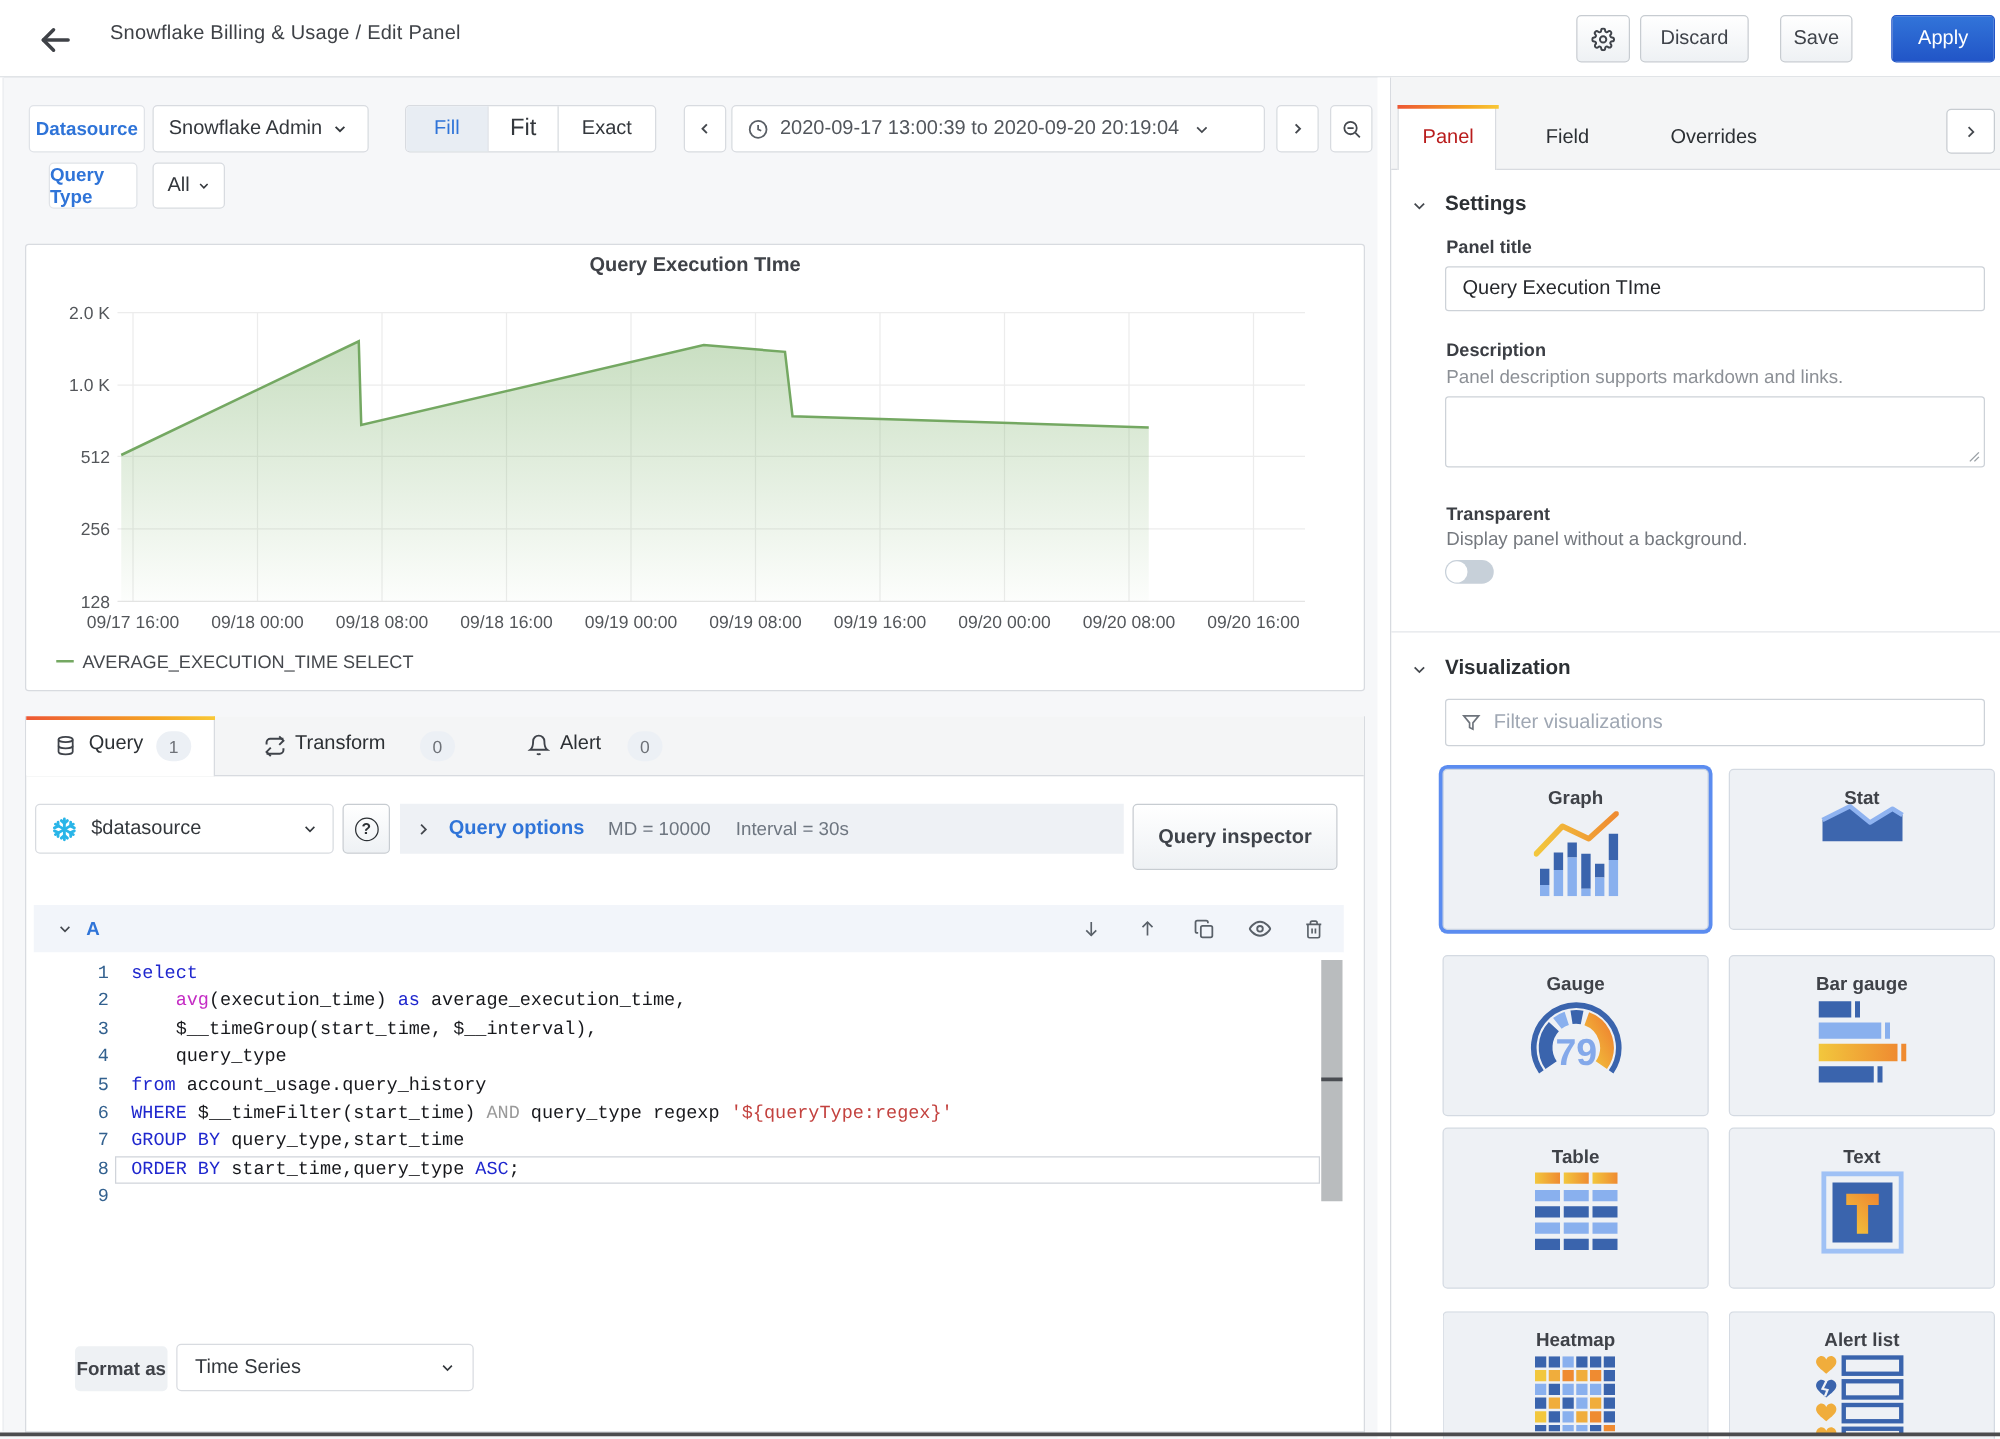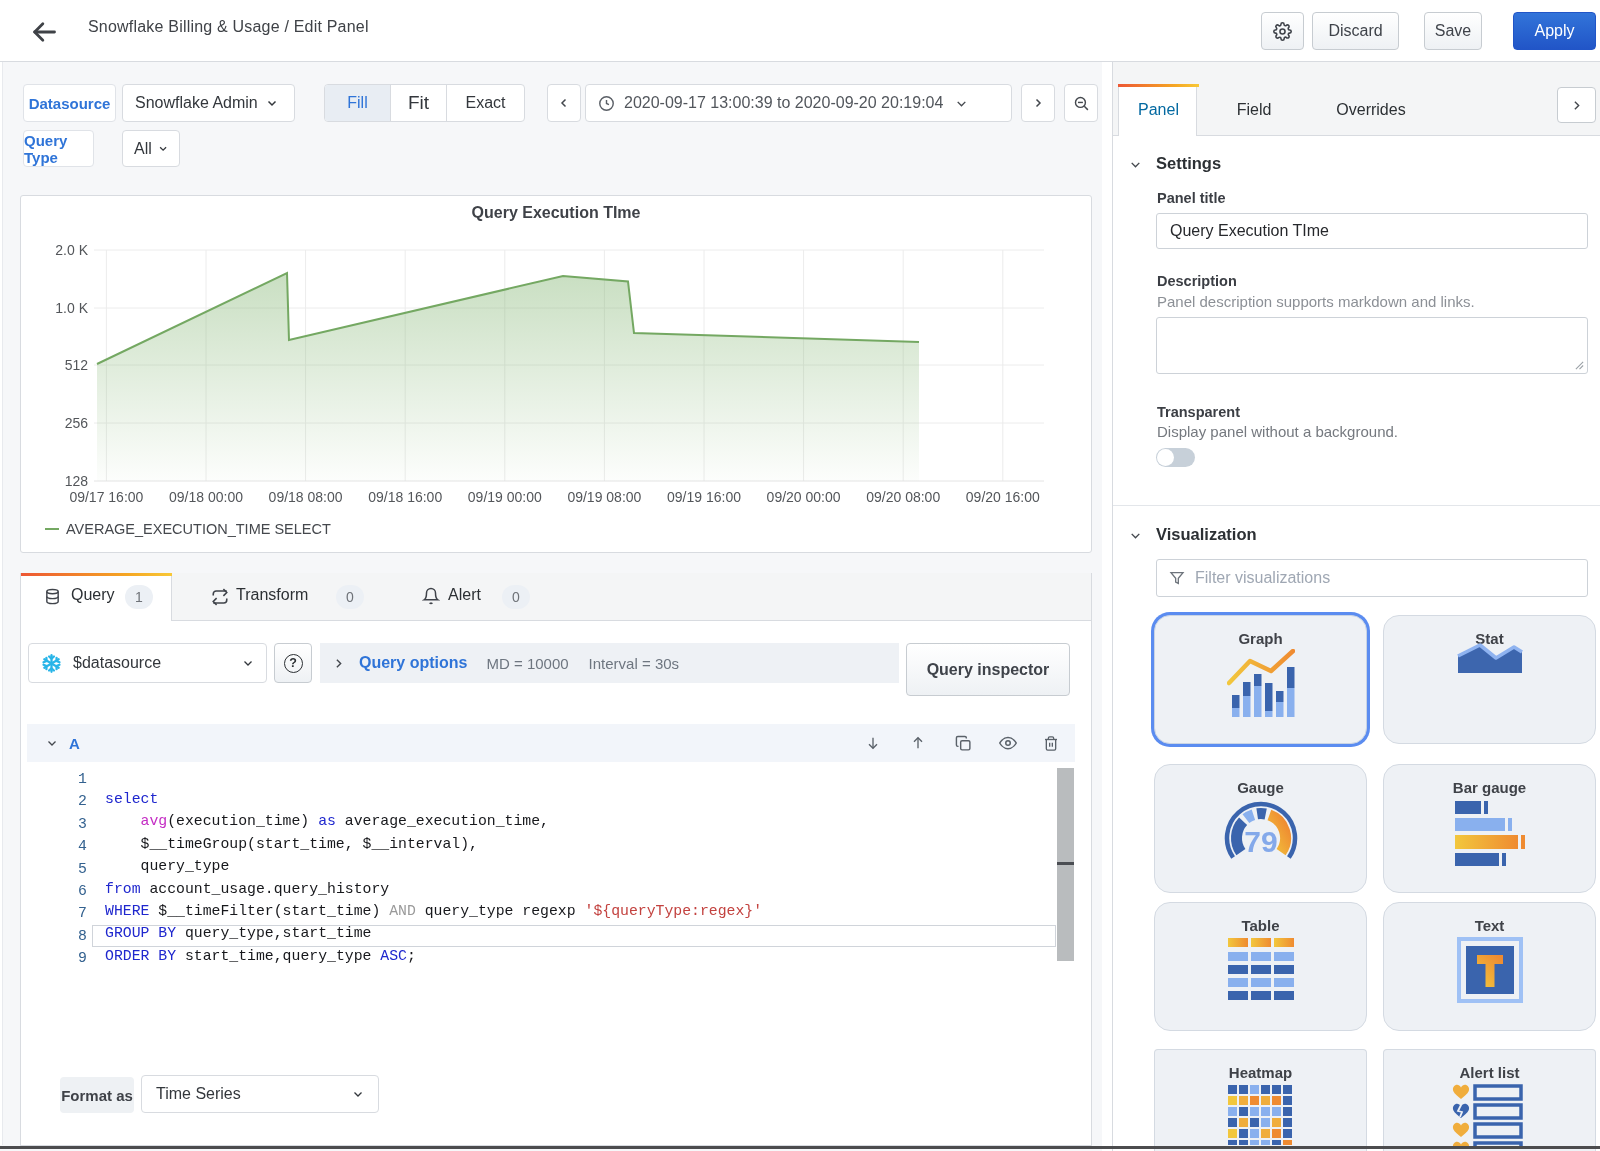--- a/index.html
+++ b/index.html
@@ -62,21 +62,21 @@
       <polyline points="9 5 16 12 9 19"></polyline>
     </svg>
 </div>
 <div class="sel-box abs" style="left:1064px;top:84px;width:34px;height:38px;justify-content:center;">
   <svg width="17" height="17" viewBox="0 0 24 24" fill="none" stroke="#44484e" stroke-width="2">
       <circle cx="10.5" cy="10.5" r="7"></circle>
       <line x1="16" y1="16" x2="21" y2="21"></line>
       <line x1="7" y1="10.5" x2="14" y2="10.5"></line>
     </svg>
 </div>
-<div class="lbl-box abs" style="left:23px;top:130px;width:71px;height:37px;justify-content:center;">Query Type</div>
+<div class="lbl-box abs" style="left:39px;top:130px;width:71px;height:37px;justify-content:center;">Query Type</div>
 <div class="sel-box abs" style="left:122px;top:130px;width:58px;height:37px;padding:0 11px;">All
   <svg style="margin-left:6px" width="11" height="11" viewBox="0 0 24 24" fill="none" stroke="#33373c" stroke-width="3">
       <polyline points="5 9 12 16 19 9"></polyline>
     </svg>
 </div>
 
 <div class="abs" style="left:20px;top:195px;width:1072px;height:358px;background:#fff;border:1px solid #d8dbe0;border-radius:3px;"></div>
 <div class="abs" style="left:20px;top:204px;width:1072px;text-align:center;font-size:16px;font-weight:700;color:#3f4248;">Query Execution TIme</div>
 
 <svg class="abs" style="left:20px;top:195px;" width="1072" height="358" viewBox="0 0 1072 358">
@@ -221,21 +221,21 @@
     <svg style="margin-right:16px" width="16" height="17" viewBox="0 0 24 24" fill="none" stroke="#5a6169" stroke-width="2">
         <polyline points="3 6 5 6 21 6"></polyline>
         <path d="M19 6v14a2 2 0 0 1-2 2H7a2 2 0 0 1-2-2V6m3 0V4a2 2 0 0 1 2-2h4a2 2 0 0 1 2 2v2"></path>
         <line x1="10" y1="11" x2="10" y2="17"></line>
         <line x1="14" y1="11" x2="14" y2="17"></line>
       </svg>
   </div>
 
   <div class="abs" style="left:6px;top:189px;width:1048px;height:212px;background:#fff;font-family:'Liberation Mono',monospace;font-size:14.8px;line-height:22.4px;">
     <div class="abs" style="left:0;top:6px;width:60px;text-align:right;color:#33618f;">1<br>2<br>3<br>4<br>5<br>6<br>7<br>8<br>9</div>
-    <div class="abs" style="left:78px;top:6px;white-space:pre;color:#17181c;margin-top:20px;"><span style="color:#1f27ce">select</span>
+    <div class="abs" style="left:78px;top:6px;white-space:pre;color:#17181c;"><span style="color:#1f27ce">select</span>
     <span style="color:#c42cc4">avg</span>(execution_time) <span style="color:#1f27ce">as</span> average_execution_time,
     $__timeGroup(start_time, $__interval),
     query_type
 <span style="color:#1f27ce">from</span> account_usage.query_history
 <span style="color:#1f27ce">WHERE</span> $__timeFilter(start_time) <span style="color:#9a9a9a">AND</span> query_type regexp <span style="color:#c3423f">'${queryType:regex}'</span>
 <span style="color:#1f27ce">GROUP</span> <span style="color:#1f27ce">BY</span> query_type,start_time
 <span style="color:#1f27ce">ORDER</span> <span style="color:#1f27ce">BY</span> start_time,query_type <span style="color:#1f27ce">ASC</span>;
 </div>
 
     <div class="abs" style="left:65px;top:163px;width:964px;height:22px;border:1px solid #d0d4da;"></div>
@@ -251,21 +251,21 @@
       </svg>
   </div>
 </div>
 
 <div class="abs" style="left:1102px;top:62px;width:10px;height:1089px;background:#fff;"></div>
 <div class="abs" style="left:1112px;top:62px;width:488px;height:1089px;background:#fff;border-left:1px solid #d8dbe0;">
 
   <div class="abs" style="left:0;top:0;width:487px;height:74px;background:#f4f5f6;border-bottom:1px solid #d8dbe0;"></div>
   <div class="abs" style="left:5px;top:22px;width:79px;height:52px;background:#fff;border-left:1px solid #d8dbe0;border-right:1px solid #d8dbe0;">
     <div class="abs" style="left:-1px;top:0;width:81px;height:3px;background:linear-gradient(90deg,#ed5734 0%,#f5a623 70%,#f8c837 100%);"></div>
-    <div class="abs" style="left:0;top:0;width:79px;height:52px;display:flex;align-items:center;justify-content:center;font-size:16px;color:#0369a1;">Panel</div>
+    <div class="abs" style="left:0;top:0;width:79px;height:52px;display:flex;align-items:center;justify-content:center;font-size:16px;color:#b91c1c;">Panel</div>
   </div>
   <div class="abs" style="left:108px;top:22px;width:66px;height:52px;display:flex;align-items:center;justify-content:center;font-size:16px;color:#2c3034;">Field</div>
   <div class="abs" style="left:213px;top:22px;width:90px;height:52px;display:flex;align-items:center;justify-content:center;font-size:16px;color:#2c3034;">Overrides</div>
   <div class="btn-light abs" style="left:444px;top:25px;width:39px;height:36px;background:#fff;display:flex;align-items:center;justify-content:center;">
     <svg width="13" height="13" viewBox="0 0 24 24" fill="none" stroke="#44484e" stroke-width="2.6">
         <polyline points="9 5 16 12 9 19"></polyline>
       </svg>
   </div>
 
   <svg class="abs" style="left:16px;top:96px;" width="13" height="13" viewBox="0 0 24 24" fill="none" stroke="#44484e" stroke-width="2.6">
@@ -294,21 +294,21 @@
     </svg>
   <div class="abs" style="left:43px;top:463px;font-size:16.5px;font-weight:700;color:#2c3034;">Visualization</div>
   <div class="abs" style="left:43px;top:497px;width:432px;height:38px;background:#fff;border:1px solid #cdd2d8;border-radius:3px;display:flex;align-items:center;padding:16px 12px;">
     <svg width="16" height="16" viewBox="0 0 24 24" fill="none" stroke="#6e747c" stroke-width="2">
         <path d="M3 4h18l-7 8.5V20l-4-2v-5.5z"></path>
       </svg>
     <span style="margin-left:10px;font-size:16px;color:#9fa7b3;">Filter visualizations</span>
   </div>
 
   <style>
-    .card { position:absolute; width:213px; height:129px; background:#eef1f5; border:1px solid #d4dae2; border-radius:16px; text-align:center; }
+    .card { position:absolute; width:213px; height:129px; background:#eef1f5; border:1px solid #d4dae2; border-radius:4px; text-align:center; }
     .card .ct { margin-top:14px; font-size:15px; font-weight:700; color:#3f4248; }
   </style>
   <svg width="0" height="0" style="position:absolute">
     <defs>
       <linearGradient id="og" x1="0" y1="0" x2="1" y2="0">
           <stop offset="0" stop-color="#f2c73d"></stop>
           <stop offset="1" stop-color="#ef8b31"></stop>
         </linearGradient>
       <linearGradient id="ogv" x1="0" y1="1" x2="0.8" y2="0">
           <stop offset="0" stop-color="#f2c73d"></stop>

